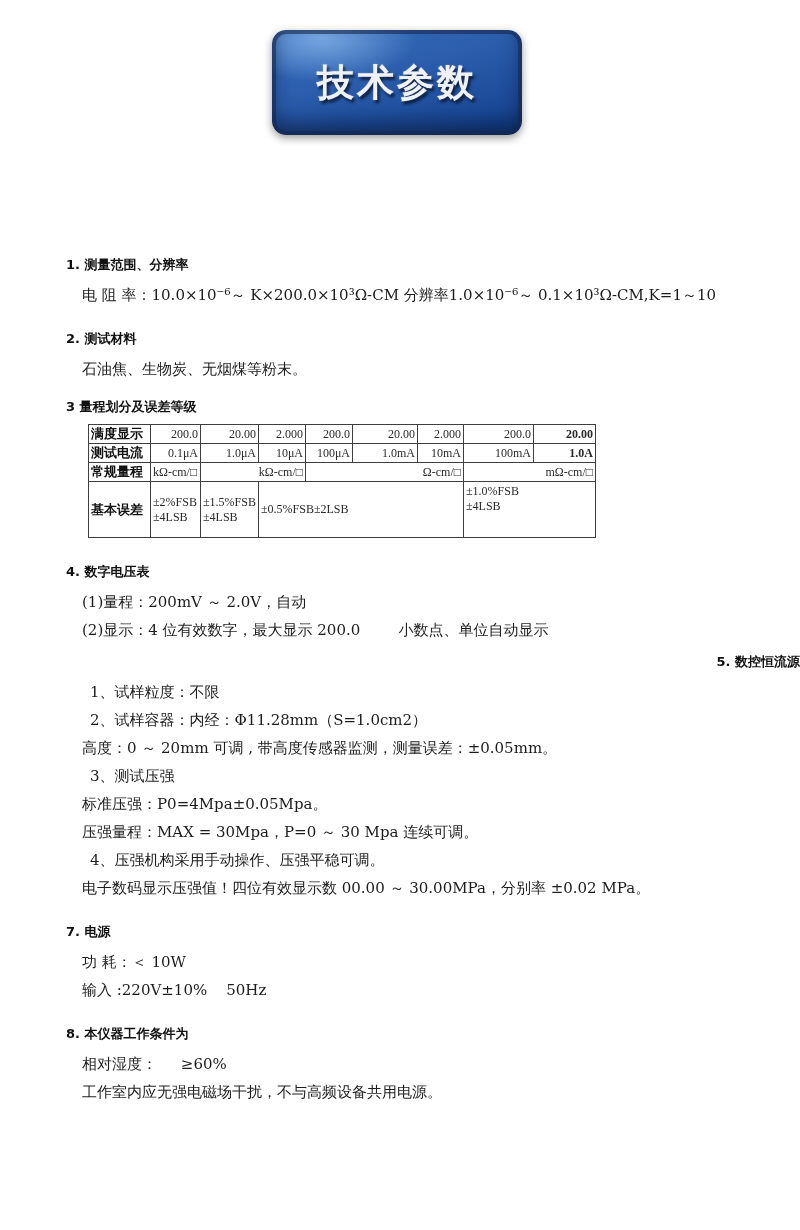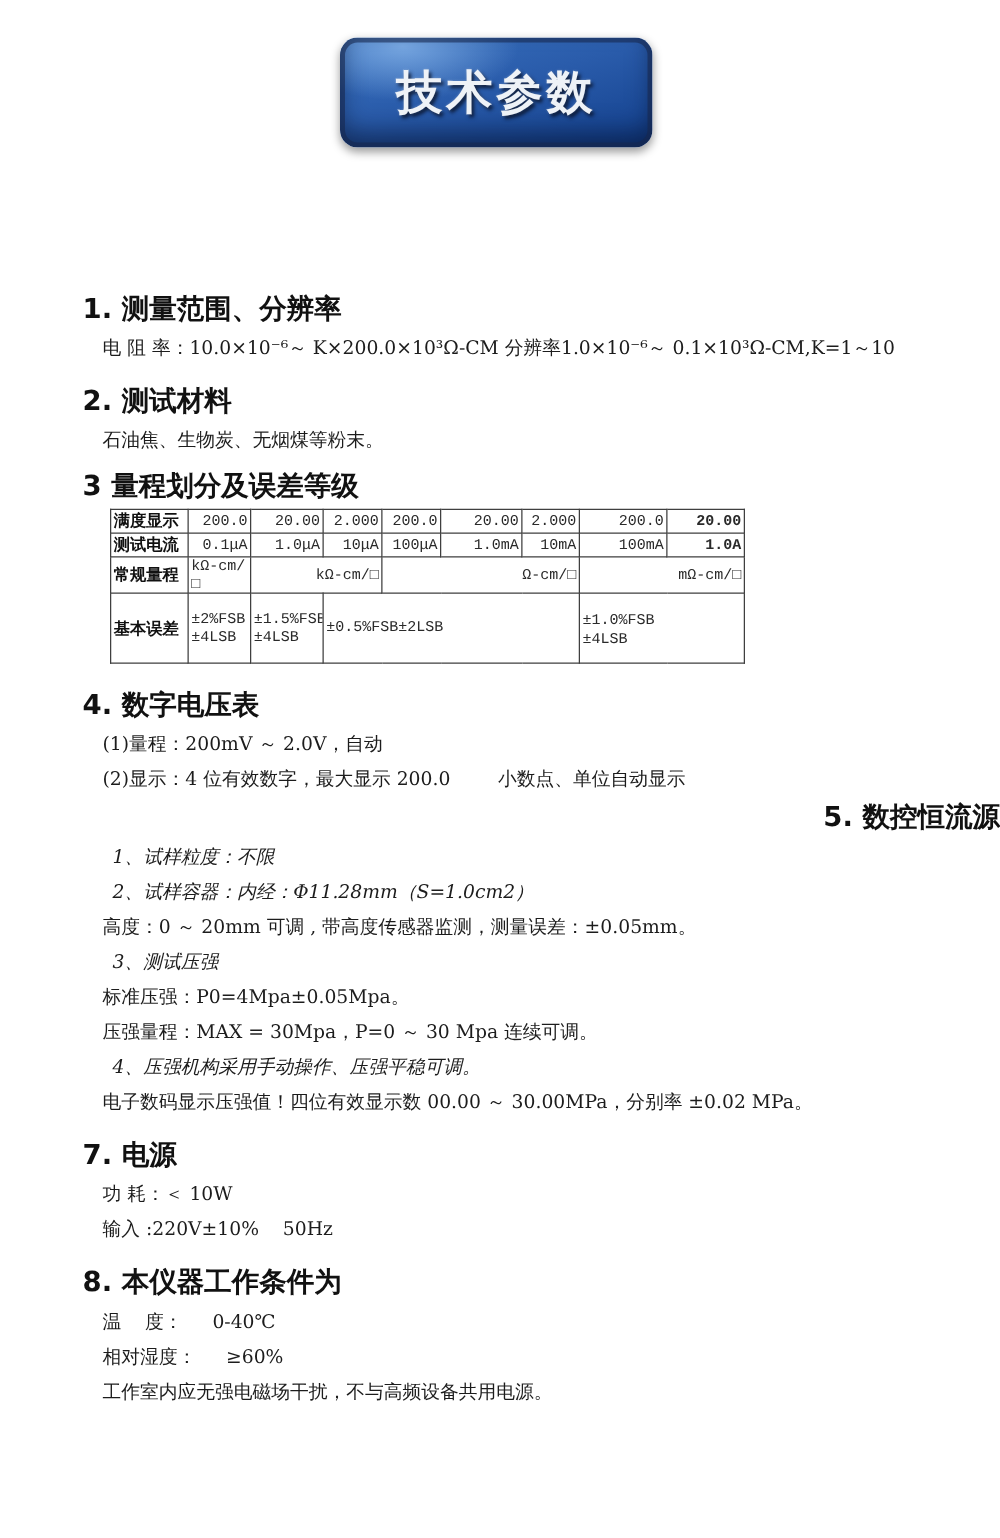--- a/index.html
+++ b/index.html
@@ -5,21 +5,21 @@
   * { margin: 0; padding: 0; box-sizing: border-box; }
   html, body { background: #ffffff; }
   body {
     width: 800px; height: 1230px; overflow: hidden;
     font-family: "DejaVu Serif", "Liberation Serif", serif;
     color: var(--text, #1c1c1c);
   }
 
   
   .banner {
-    width: 250px; height: 88px;
+    width: 250px; height: 105px;
     margin: 30px 0 0 272px;
     border-radius: 14px;
     background:
       radial-gradient(ellipse 150px 70px at 20% 8%, rgba(125,172,228,0.9), rgba(125,172,228,0) 62%),
       linear-gradient(165deg, var(--banner-top, #3a72bf) 0%, #2a5cab 45%, var(--banner-bottom, #123f8c) 100%);
     box-shadow:
       inset 0 0 0 4px rgba(24,40,78,0.60),
       inset 0 -12px 20px rgba(6,16,44,0.55),
       0 3px 8px rgba(0,0,0,0.40);
     display: flex; align-items: center; justify-content: center;
@@ -28,56 +28,56 @@
     font-family: "DejaVu Sans", "Liberation Sans", sans-serif;
     font-size: 37px; font-weight: bold; letter-spacing: 3px;
     color: #eef2f7;
     text-shadow: 2px 3px 3px rgba(8,18,40,0.85), 0 0 2px rgba(255,255,255,0.35);
   }
 
   
   .content { padding-top: 0; }
   .heading {
     font-family: "DejaVu Sans", "Liberation Sans", sans-serif;
-    font-weight: bold; font-size: 22px; color: #111;
+    font-weight: bold; font-size: 13px; color: #111;
     margin: 22px 0 9px 66px; line-height: 23px;
     white-space: pre-wrap;
   }
   .section-1 .heading { margin-top: 118px; }
   .section-3 .heading { margin-top: 16px; margin-bottom: 6px; }
   .section-5 .heading, .section-6 .heading { margin-top: 10px; text-align: right; }
   .line {
     font-size: 15px; line-height: 20px;
     margin: 0 0 8px 82px;
     white-space: pre-wrap;
   }
-  .line.num { margin-left: 90px; font-style: italic; }
+  .line.num { margin-left: 90px; }
   .line.deep { margin-left: 82px; }
 
   
   table.spec {
     border-collapse: collapse;
     margin: 0 0 4px 88px;
     table-layout: fixed; width: 507px;
-    font-family: Liberation Mono, monospace;
+    font-family: Liberation Serif, serif;
     font-size: 12px; color: #2a2a2a;
   }
   table.spec td, table.spec th {
     border: 1px solid var(--table-border, #3f3f3f);
     height: 18px; padding: 0 2px;
     text-align: right; vertical-align: middle;
     overflow: hidden;
   }
   table.spec th {
     font-size: 13px; font-weight: bold; text-align: left; color: #111;
   }
   table.spec td.b { font-weight: bold; }
   table.spec td.l { text-align: left; }
   table.spec tr.err td { height: 56px; white-space: pre-line; line-height: 15px; }
-  table.spec tr.err td.top { vertical-align: top; padding-top: 14px; }
+  table.spec tr.err td.top { vertical-align: top; padding-top: 2px; }
 </style>
 </head>
 <body>
 
 <div class="banner">
   <span class="banner-label">技术参数</span>
 </div>
 
 <div class="content">
 
@@ -171,18 +171,17 @@
   </div>
 
   <div class="section section-7">
     <div class="heading">7. 电源</div>
     <div class="line">功 耗：＜ 10W</div>
     <div class="line">输入 :220V±10%    50Hz</div>
   </div>
 
   <div class="section section-8">
     <div class="heading">8. 本仪器工作条件为</div>
-    <div class="line">温    度：     0-40℃</div>
     <div class="line">相对湿度：     ≥60%</div>
     <div class="line">工作室内应无强电磁场干扰，不与高频设备共用电源。</div>
   </div>
 
 </div>
 
 </body></html>

